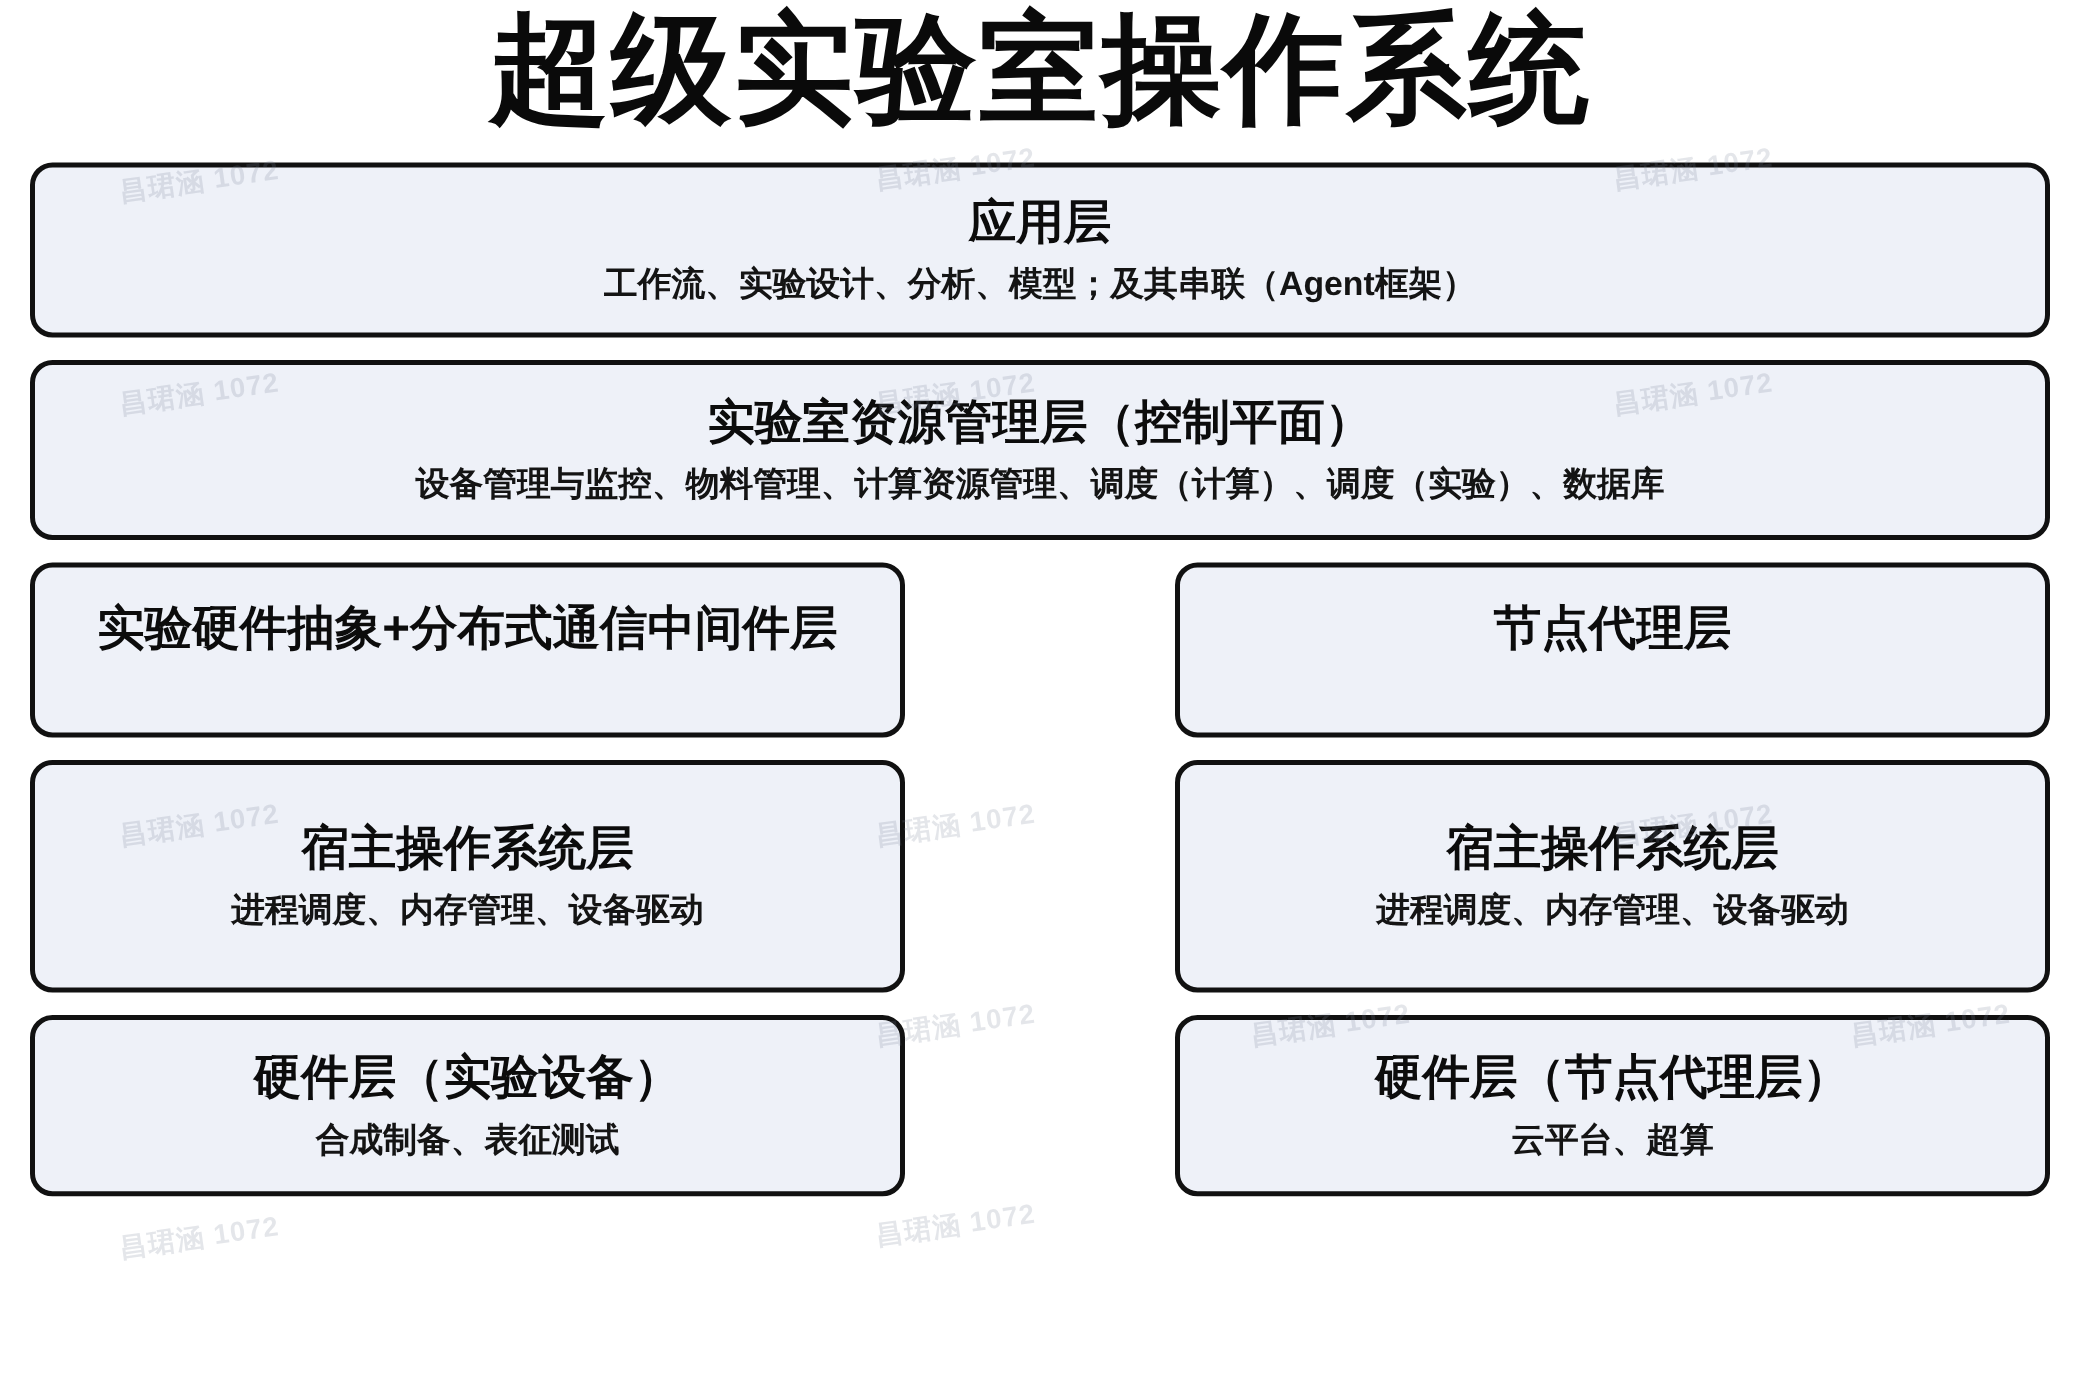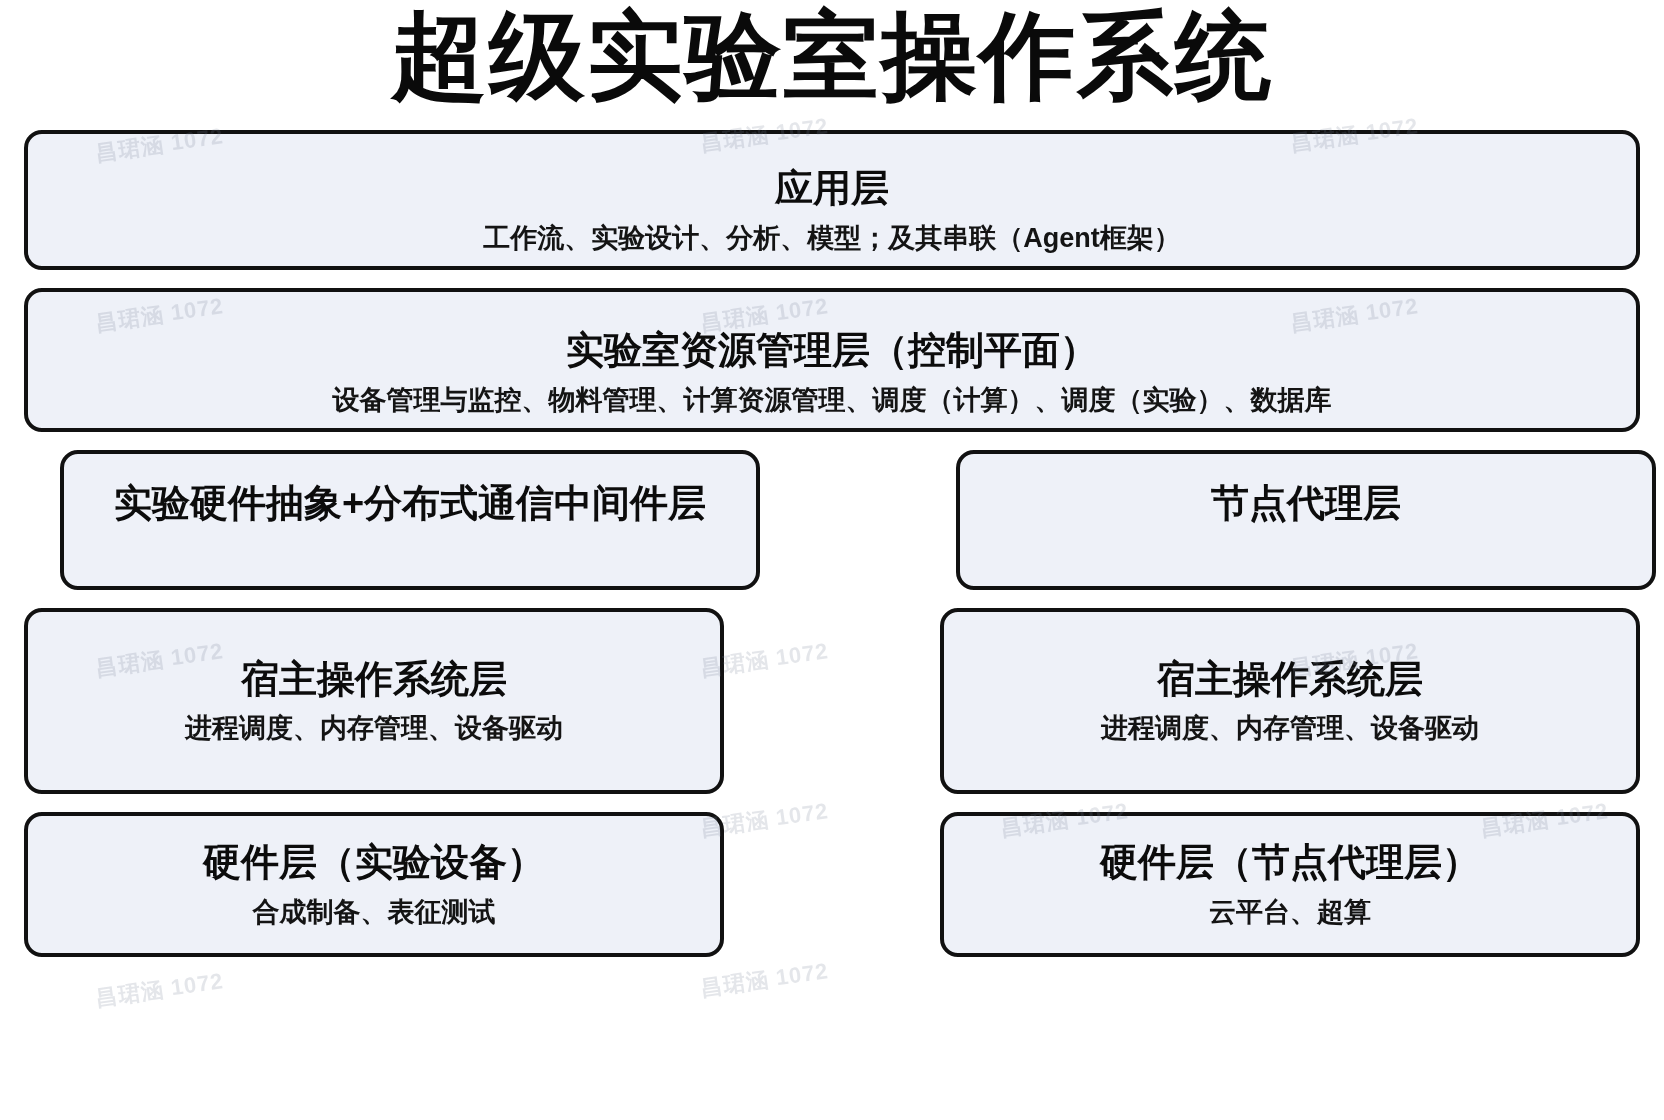--- a/index.html
+++ b/index.html
@@ -63,29 +63,28 @@
   }
   .box .sub {
     font-size: 27px;
     font-weight: 700;
     line-height: 1.3;
     margin-top: 8px;
     color: #141414;
   }
   .full {
     width: 100%;
-    justify-content: flex-end;
   }
   .half {
     width: 700px;
     flex: 0 0 700px;
   }
   .h-app { height: 140px; }
   .h-res { height: 144px; }
-  .h-mid { height: 140px; justify-content: flex-start; padding-top: 26px; margin-left: 36px; }
+  .h-mid { height: 140px; justify-content: flex-start; padding-top: 26px; }
   .h-host { height: 186px; }
   .h-hw { height: 145px; }
 
   
   .wm {
     position: absolute;
     font-size: 22px;
     font-weight: 700;
     color: rgba(120,130,150,0.20);
     transform: rotate(-8deg);

